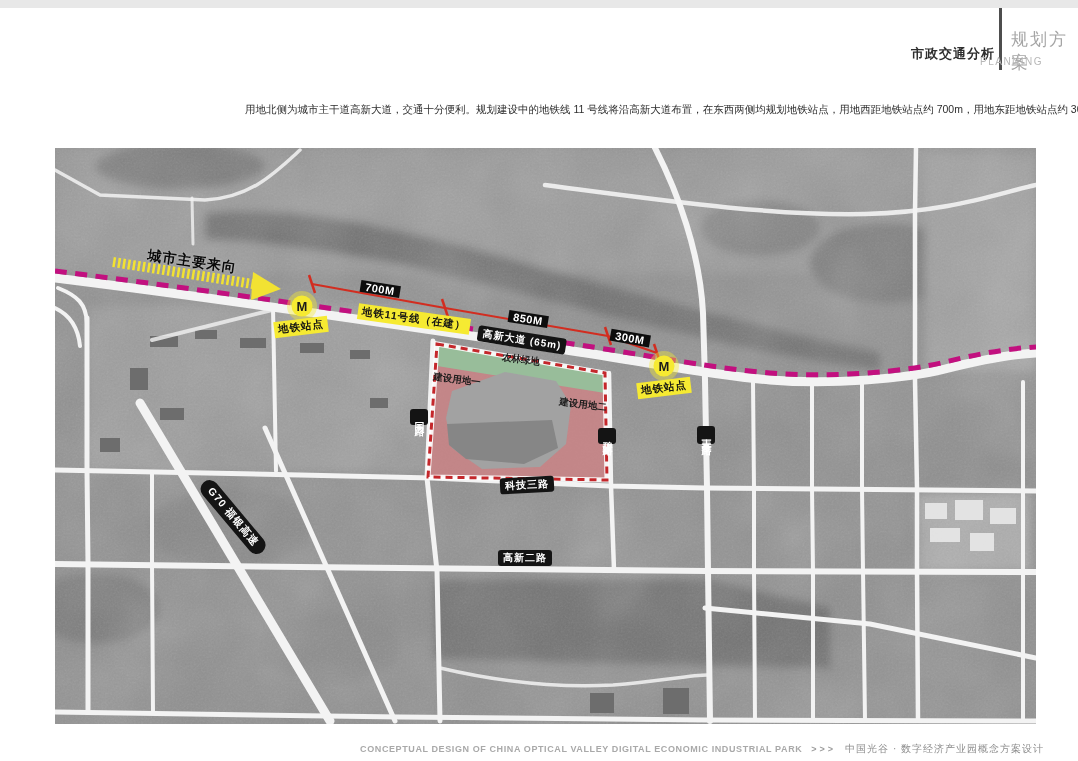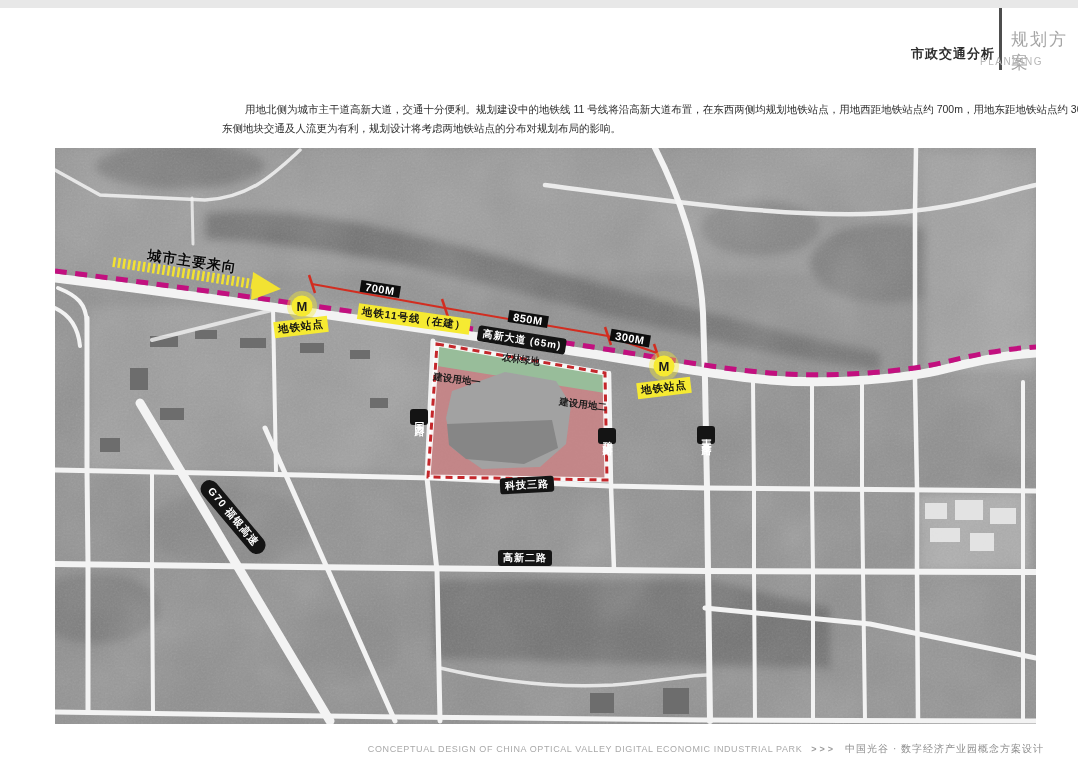--- a/index.html
+++ b/index.html
@@ -26,37 +26,36 @@
   .box-yellow{background:#f6ea32;color:#141414;font-size:10.5px;font-weight:bold;padding:1px 4px;letter-spacing:1px;}
   .measure{background:#0d0d0d;color:#fff;font-size:11px;font-weight:bold;padding:0 5px;letter-spacing:.5px;}
   .vroad{background:#141414;color:#fff;font-size:10px;font-weight:bold;padding:5px 2px;border-radius:3px;
          writing-mode:vertical-rl;text-orientation:upright;letter-spacing:2px;}
   .g70{background:#141414;color:#fff;font-size:10.5px;font-weight:bold;padding:2px 9px;border-radius:9px;letter-spacing:1px;}
   .arrow-text{font-size:14px;font-weight:900;color:#0a0a0a;letter-spacing:1px;text-shadow:0 0 2px rgba(255,255,255,.45);}
   .site-text{font-size:9.5px;font-weight:bold;color:#1c1c1c;}
   .m-letter{font-size:13px;font-weight:bold;color:#1a1a1a;z-index:4;}
   
   .footer{position:absolute;right:34px;top:734px;display:flex;align-items:baseline;gap:9px;z-index:2;}
-  .footer .en{font-size:9px;color:#a9a9a9;letter-spacing:.6px;}
+  .footer .en{font-size:9px;color:#a9a9a9;letter-spacing:.6px;font-weight:bold;}
   .footer .sep{font-size:9px;color:#9b9b9b;letter-spacing:3px;font-weight:bold;}
   .footer .zh{font-size:10px;color:#8d8d8d;letter-spacing:1px;text-align:right;}
 </style>
 </head>
 <body>
 
 <div class="page">
 
   <div class="hdr-section">市政交通分析</div>
   <div class="hdr-bar"></div>
   <div class="hdr-scheme">规划方案</div>
   <div class="hdr-sub">PLANNING</div>
 
   <div class="intro">
     <span class="l1">用地北侧为城市主干道高新大道，交通十分便利。规划建设中的地铁线 11 号线将沿高新大道布置，在东西两侧均规划地铁站点，用地西距地铁站点约 700m，用地东距地铁站点约 300 米；因此，</span>
-    <span class="l2">东侧地块交通及人流更为有利，规划设计将考虑两地铁站点的分布对规划布局的影响。</span>
   </div>
 
   <div class="map-wrap">
     <svg width="981" height="576" viewBox="55 140 981 576" xmlns="http://www.w3.org/2000/svg">
       <defs>
         <clipPath id="mapclip">
             <rect x="55" y="140" width="981" height="576"></rect>
           </clipPath>
         <filter id="soft" x="-20%" y="-20%" width="140%" height="140%">
             <feGaussianBlur stdDeviation="4"></feGaussianBlur>

